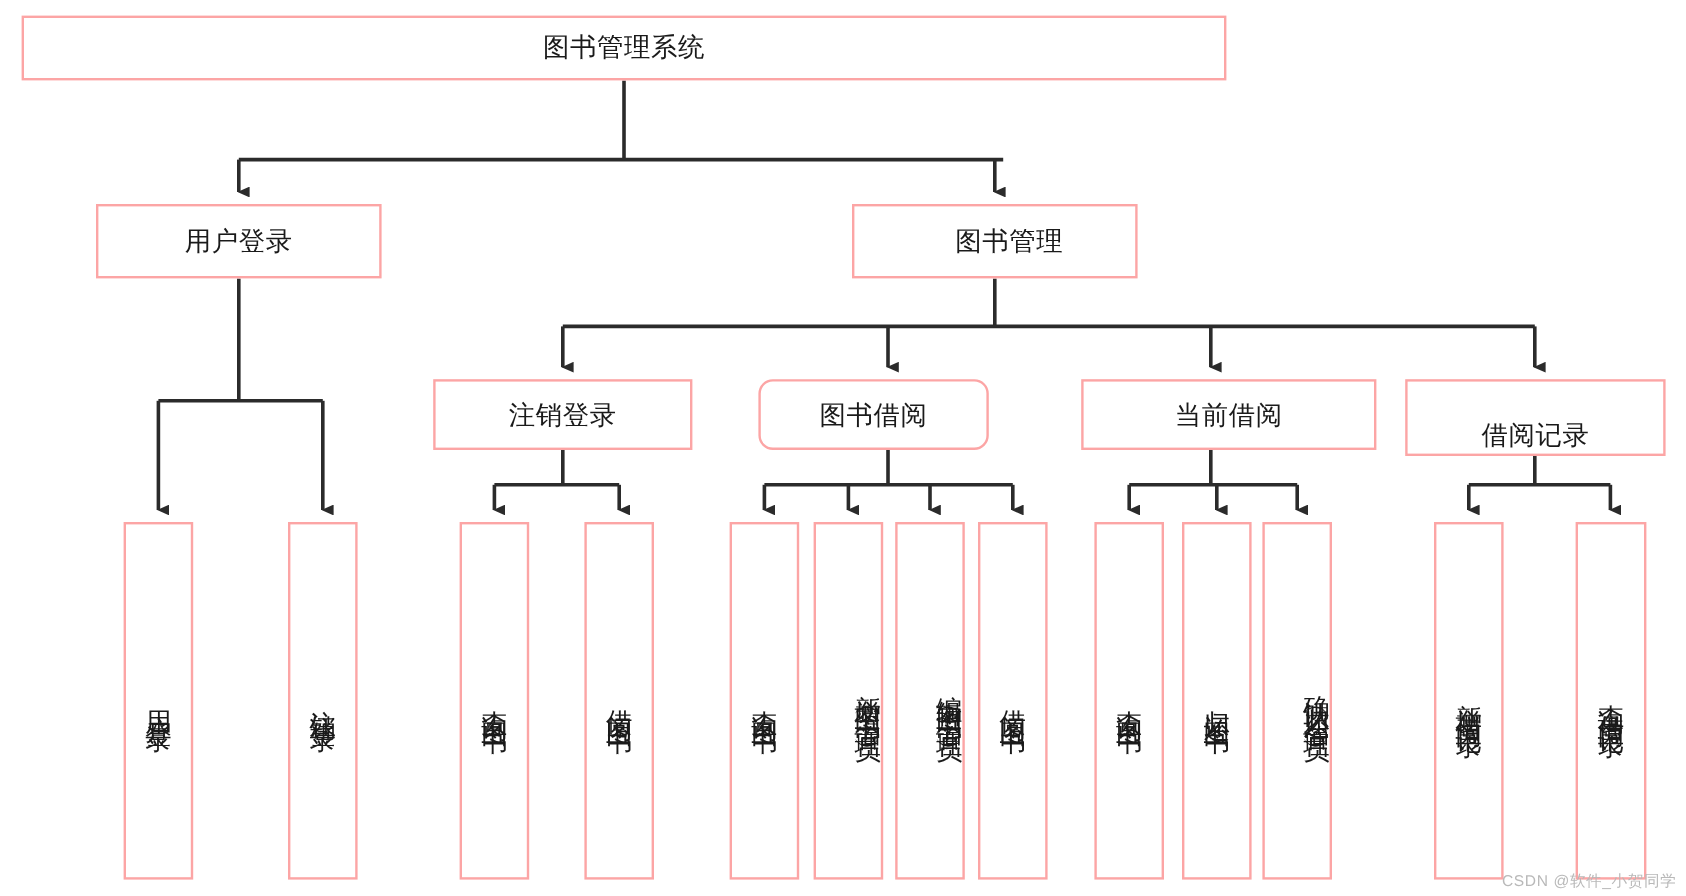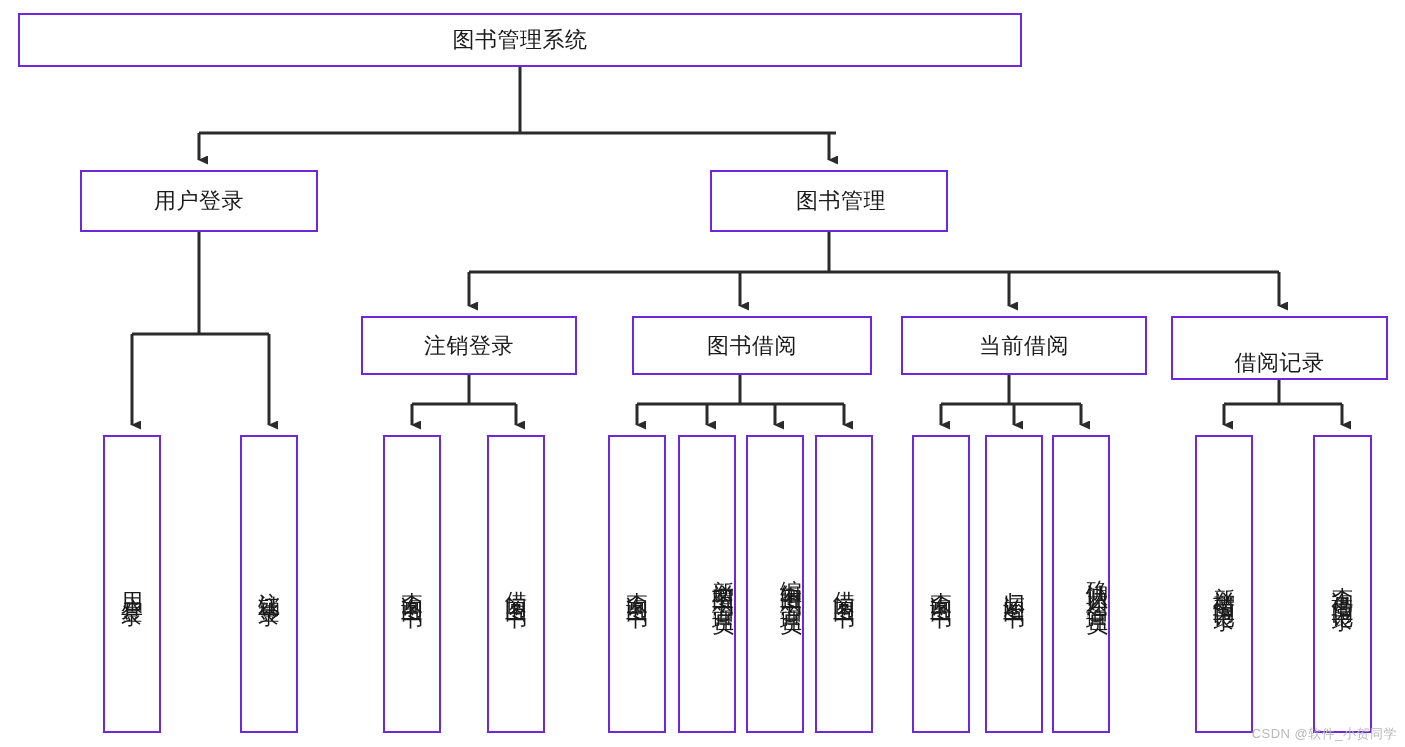--- a/index.html
+++ b/index.html
@@ -22,21 +22,21 @@
     left: 0;
     top: 0;
     width: 1405px;
     height: 747px;
     pointer-events: none;
   }
   .node {
     position: absolute;
     box-sizing: border-box;
     background: #ffffff;
-    border: 2px solid #6d28d9;
+    border: 2px solid #fca5a5;
     display: flex;
     align-items: center;
     justify-content: center;
     color: #1a1a1a;
     z-index: 2;
   }
   .node.horiz {
     font-size: 22px;
     letter-spacing: 0.5px;
   }
@@ -130,21 +130,21 @@
   <div class="node horiz" style="left:80px; top:170px; width:238px; height:62px;">
     <span class="label">用户登录</span>
   </div>
   <div class="node horiz" style="left:710px; top:170px; width:238px; height:62px;padding-left:24px;">
     <span class="label">图书管理</span>
   </div>
 
   <div class="node horiz" style="left:361px; top:316px; width:216px; height:59px;">
     <span class="label">注销登录</span>
   </div>
-  <div class="node horiz" style="left:632px; top:316px; width:240px; height:59px;">
+  <div class="node horiz" style="left:632px; top:316px; width:192px; height:59px;border-radius:12px;">
     <span class="label">图书借阅</span>
   </div>
   <div class="node horiz" style="left:901px; top:316px; width:246px; height:59px;">
     <span class="label">当前借阅</span>
   </div>
   <div class="node horiz" style="left:1171px; top:316px; width:217px; height:64px;align-items:flex-end;">
     <span class="label">借阅记录</span>
   </div>
 
   <div class="node vert" style="left:103px; top:435px; width:58px; height:298px;">

